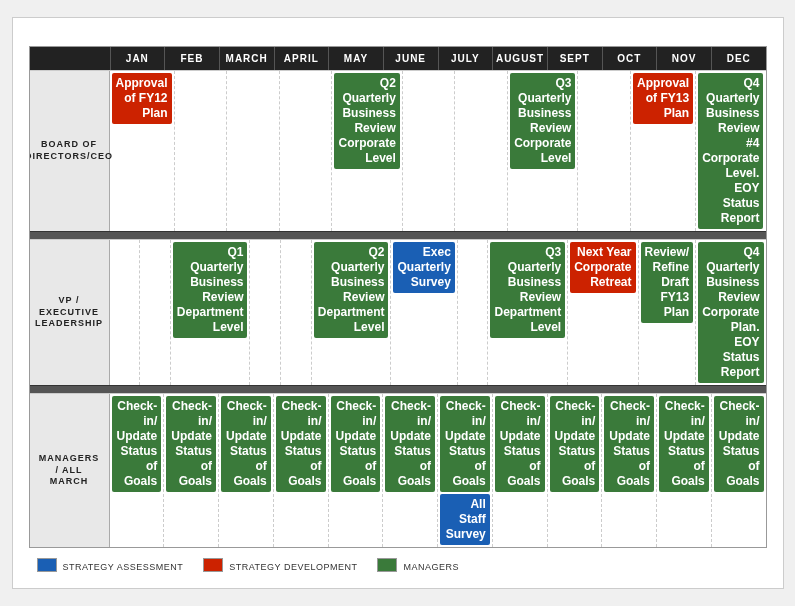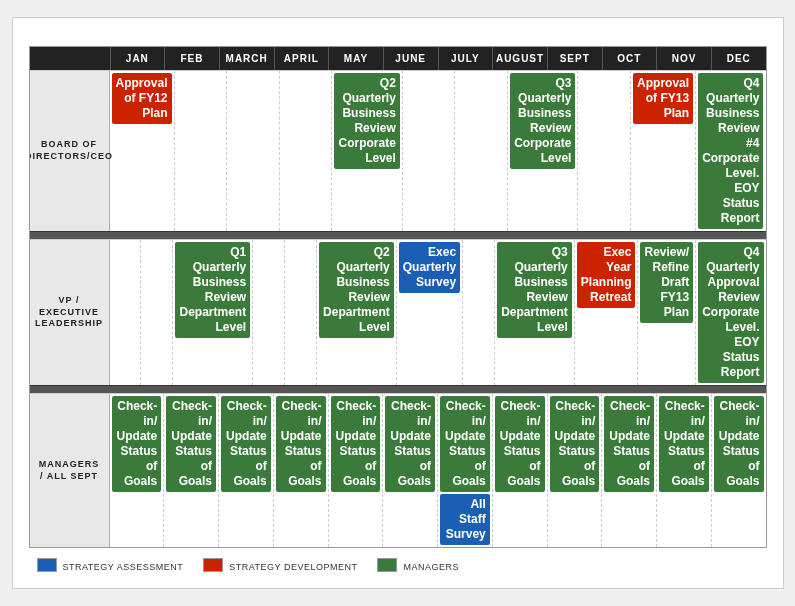--- a/index.html
+++ b/index.html
@@ -200,34 +200,34 @@
               <div class="event-block green">Q2 Quarterly Business Review Department Level</div>
             </div>
             <div class="month-cell">
               <div class="event-block blue">Exec Quarterly Survey</div>
             </div>
             <div class="month-cell"></div>
             <div class="month-cell">
               <div class="event-block green">Q3 Quarterly Business Review Department Level</div>
             </div>
             <div class="month-cell">
-              <div class="event-block red">Exec Year Planning Retreat</div>
+              <div class="event-block red">Next Year Corporate Retreat</div>
             </div>
             <div class="month-cell">
               <div class="event-block green">Review/ Refine Draft FY13 Plan</div>
             </div>
             <div class="month-cell">
-              <div class="event-block green">Q4 Quarterly Approval Review Corporate Level. EOY Status Report</div>
+              <div class="event-block green">Q4 Quarterly Business Review Corporate Plan. EOY Status Report</div>
             </div>
           </div>
         </div>
         <div class="section-divider"></div>
         <div class="section-row">
           <div class="row-label">MANAGERS /
-ALL SEPT</div>
+ALL MARCH</div>
           <div class="months-grid">
             <div class="month-cell">
               <div class="event-block green">Check-in/ Update Status of Goals</div>
             </div>
             <div class="month-cell">
               <div class="event-block green">Check-in/ Update Status of Goals</div>
             </div>
             <div class="month-cell">
               <div class="event-block green">Check-in/ Update Status of Goals</div>
             </div>

